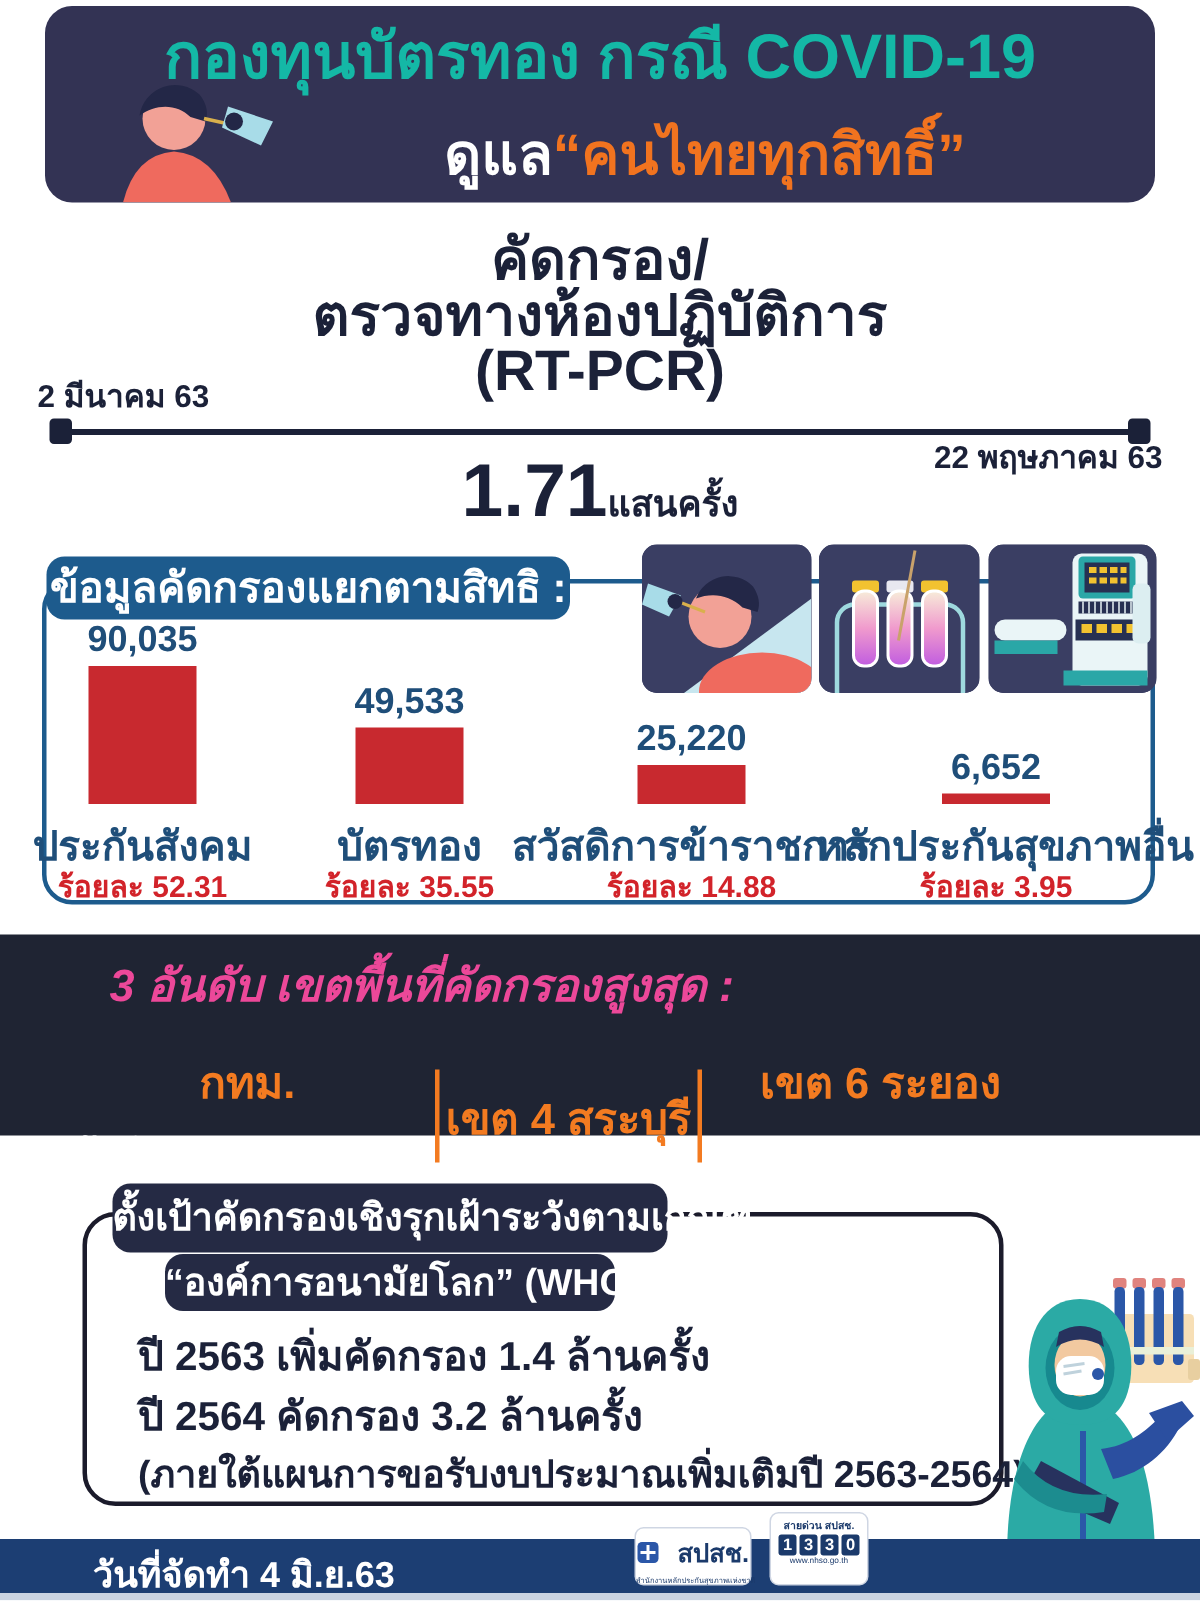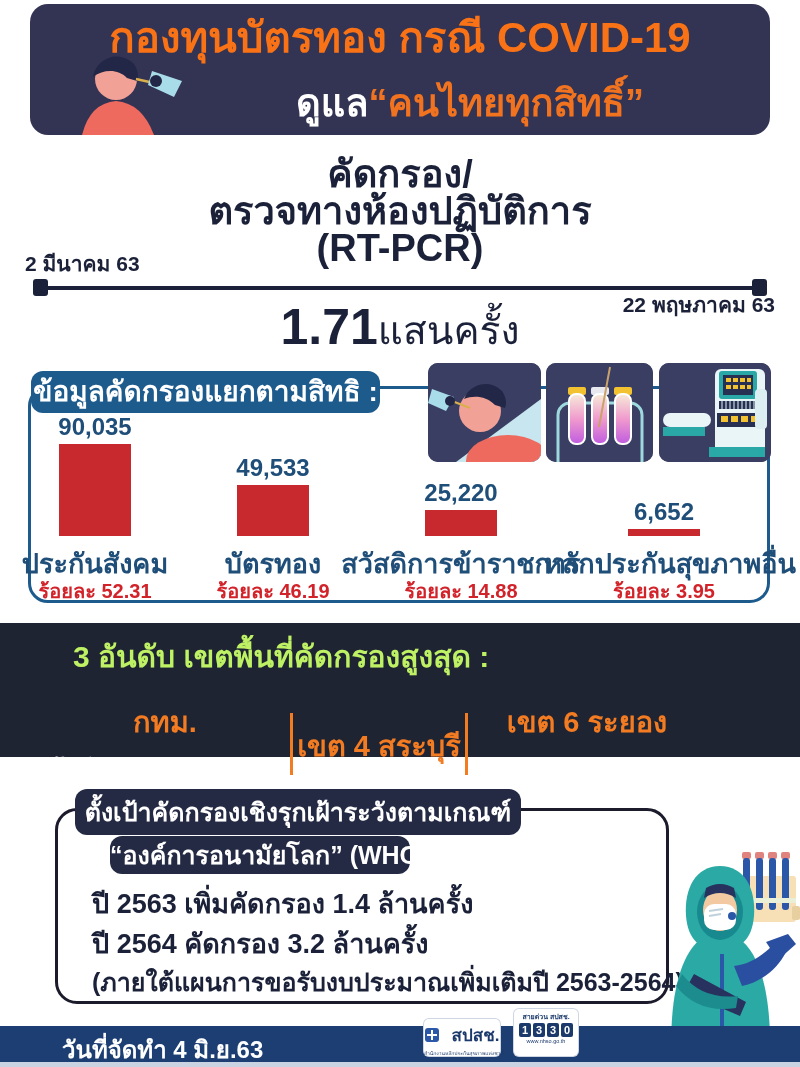--- a/index.html
+++ b/index.html
@@ -4,38 +4,38 @@
 <style>
   * { margin:0; padding:0; box-sizing:border-box; }
   body { background:#fff; }
   .page { position:relative; width:800px; height:1067px; background:#ffffff; overflow:hidden;
           font-family:"Liberation Sans", sans-serif; }
 
   
   .header { position:absolute; left:30px; top:4px; width:740px; height:131px;
             background:#333354; border-radius:18px; overflow:hidden; z-index:2; }
   .header-title { position:absolute; top:0; left:0; width:100%; text-align:center;
-                  color:#f97316; font-size:42px; font-weight:bold; white-space:nowrap; }
+                  color:#14b8a6; font-size:42px; font-weight:bold; white-space:nowrap; }
   .header-sub { position:absolute; top:68px; left:150px; width:580px; text-align:center;
                 color:#ffffff; font-size:38px; font-weight:bold; white-space:nowrap; }
   .header-sub .quote { color:#F1731F; }
   .header-art { position:absolute; left:22px; bottom:0; width:170px; height:96px; }
 
   
   .tl-title { position:absolute; top:156px; left:0; width:100%; text-align:center;
               color:#1B2138; font-size:38px; font-weight:bold; line-height:37px; }
   .tl-date { position:absolute; top:247px; color:#1B2138; font-size:21px; font-weight:bold; white-space:nowrap; }
   .tl-date.start { left:25px; } .tl-date.end { right:25px;margin-top:41px; }
   .tl-line { position:absolute; top:286px; left:37px; width:726px; height:4px; background:#1B2138; }
   .tl-line::before, .tl-line::after { content:""; position:absolute; top:-7px; width:15px; height:17px;
               background:#1B2138; border-radius:3px; }
   .tl-line::before { left:-4px; } .tl-line::after { right:-4px; }
   .tl-total { position:absolute; top:298px; left:0; width:100%; text-align:center; color:#1B2138; white-space:nowrap; }
   .tl-total .big { font-size:50px; font-weight:bold; }
-  .tl-total .unit { font-size:39px; font-weight:normal; }
+  .tl-total .unit { font-size:24px; font-weight:bold; }
 
   
   .chart-box { position:absolute; left:28px; top:386px; width:742px; height:217px;
                border:3px solid #1D5B8D; border-radius:20px; background:#fff; z-index:1; }
   .chart-pill { position:absolute; left:31px; top:371px; width:349px; height:42px; background:#1D5B8D;
                 border-radius:12px; color:#fff; font-size:28px; font-weight:bold; text-align:center;
                 line-height:42px; z-index:3; white-space:nowrap; }
   .card { position:absolute; top:363px; height:99px; border-radius:10px; overflow:hidden; z-index:2; background:#3A3E63; }
   .card svg { display:block; width:100%; height:100%; }
   .card.c1 { left:428px; width:113px; } .card.c2 { left:546px; width:107px; } .card.c3 { left:659px; width:112px; }
@@ -45,34 +45,34 @@
               width:72px; background:#C8292F; }
   .bar-value { position:absolute; left:0; width:100%; text-align:center; color:#1F4E79;
                font-size:24px; font-weight:bold; white-space:nowrap; }
   .bar-cat { position:absolute; top:130px; left:0; width:100%; text-align:center; color:#1F4E79;
              font-size:27px; font-weight:bold; white-space:nowrap; }
   .bar-pct { position:absolute; top:163px; left:0; width:100%; text-align:center; color:#D2232A;
              font-size:20px; font-weight:bold; white-space:nowrap; }
 
   
   .band { position:absolute; left:0; top:623px; width:800px; height:134px; background:#1F2433; }
-  .band-title { position:absolute; left:73px; top:10px; color:#bef264; font-size:30px; font-weight:bold; white-space:nowrap; }
+  .band-title { position:absolute; left:73px; top:10px; color:#ec4899; font-size:30px; font-weight:bold; white-space:nowrap;font-style:italic; }
   .band-row { position:absolute; left:40px; top:52px; display:flex; align-items:center; }
   .band-col { text-align:center; }
   .band-col.w1 { width:250px; } .band-col.w2 { width:172px;margin-top:48px; } .band-col.w3 { width:238px; }
   .band-div { width:3px; height:62px; background:#F37B21; }
   .band-name { color:#F37B21; font-size:29px; font-weight:bold; white-space:nowrap; }
   .band-value { color:#ffffff; font-size:24px; font-weight:bold; margin-top:4px; white-space:nowrap; }
 
   
   .target-box { position:absolute; left:55px; top:808px; width:614px; height:196px;
                 border:3px solid #1B1B2B; border-radius:22px; background:#fff; z-index:1; }
   .badge { position:absolute; background:#252A44; border-radius:12px; color:#fff; font-weight:bold;
            text-align:center; z-index:2; white-space:nowrap; }
-  .badge.b1 { left:75px; top:789px; width:446px; height:46px; font-size:25px; line-height:46px; }
+  .badge.b1 { left:75px; top:789px; width:370px; height:46px; font-size:25px; line-height:46px; }
   .badge.b2 { left:110px; top:836px; width:300px; height:38px; font-size:25px; line-height:38px; }
   .target-line { position:absolute; left:92px; color:#1B2138; font-weight:bold; z-index:2; white-space:nowrap; }
   .target-line.l1 { top:882px; font-size:27px; }
   .target-line.l2 { top:922px; font-size:27px; }
   .target-line.l3 { top:962px; font-size:25px; }
 
   
   .ppe-art { position:absolute; left:638px; top:846px; width:162px; height:216px; z-index:3; }
 
   
@@ -208,21 +208,21 @@
   <div class="bar-group" style="left:-25px">
     <div class="bar-value" style="bottom: 163px;">90,035</div>
     <div class="bar-rect" style="height: 92px; background: rgb(200, 41, 47);"></div>
     <div class="bar-cat">ประกันสังคม</div>
     <div class="bar-pct">ร้อยละ 52.31</div>
   </div>
   <div class="bar-group" style="left:153px">
     <div class="bar-value" style="bottom: 122px;">49,533</div>
     <div class="bar-rect" style="height: 51px; background: rgb(200, 41, 47);"></div>
     <div class="bar-cat">บัตรทอง</div>
-    <div class="bar-pct">ร้อยละ 46.19</div>
+    <div class="bar-pct">ร้อยละ 35.55</div>
   </div>
   <div class="bar-group" style="left:341px">
     <div class="bar-value" style="bottom: 97px; text-align: center;">25,220</div>
     <div class="bar-rect" style="height: 26px; background: rgb(200, 41, 47);"></div>
     <div class="bar-cat">สวัสดิการข้าราชการ</div>
     <div class="bar-pct">ร้อยละ 14.88</div>
   </div>
   <div class="bar-group" style="left:544px">
     <div class="bar-value" style="bottom: 78px;">6,652</div>
     <div class="bar-rect" style="height: 7px; background: rgb(200, 41, 47);"></div>

